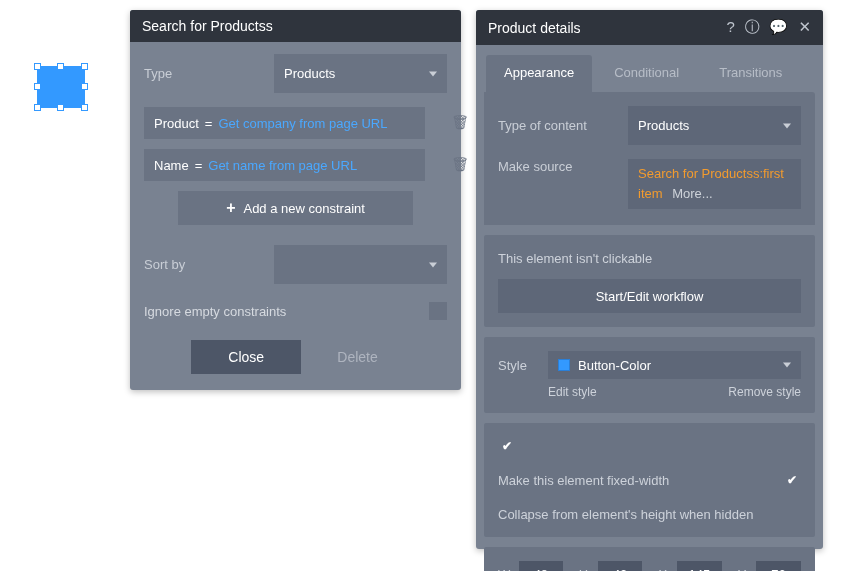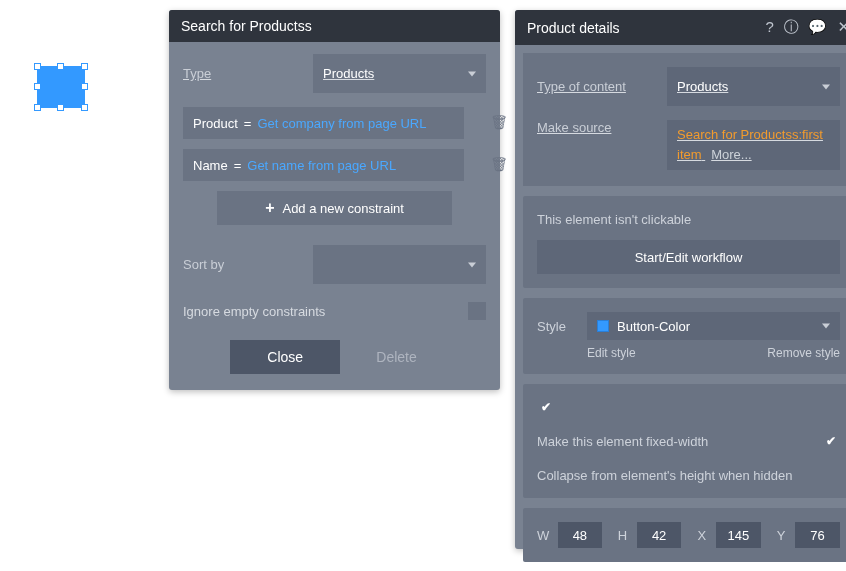--- a/index.html
+++ b/index.html
@@ -29,41 +29,40 @@
 .h-se { bottom: -4px; right: -4px; }
 
 
 .panel {
   position: absolute;
   background: #798291;
   border-radius: 3px;
   box-shadow: 0 2px 6px rgba(0,0,0,0.25);
   color: #d6dae0;
   font-size: 13px;
-  margin-left: 39px;
 }
 .panel-left { left: 130px; top: 10px; width: 331px; }
 .panel-right { left: 476px; top: 10px; width: 347px; height: 539px; }
 
 .panel-header {
   background: #2f343d;
   color: #fff;
   padding: 8px 12px;
   font-size: 14px;
   display: flex;
   align-items: center;
   justify-content: space-between;
   border-radius: 3px 3px 0 0;
 }
 .panel-header-icons { display: flex; gap: 10px; color: #bfc5ce; font-size: 15px; }
 .panel-header-icons span { cursor: pointer; }
 
 .panel-body { padding: 12px 14px 16px; }
 
-.row { display: flex; align-items: center; margin-bottom: 14px; text-decoration: underline; }
+.row { display: flex; align-items: center; margin-bottom: 14px; }
 .row-label { color: #c9ced6; font-size: 13px; width: 130px; flex-shrink:0; }
 .row-control { flex: 1; }
 
 .dd {
   background: #6a7383;
   color: #fff;
   height: 39px;
   display: flex;
   align-items: center;
   padding: 0 10px;
@@ -274,20 +273,25 @@
     <span>Product details</span>
     <div class="panel-header-icons">
       <span>?</span>
       <span>ⓘ</span>
       <span>💬</span>
       <span>✕</span>
     </div>
   </div>
 
   <div style="padding:8px 8px 0;">
+    <div class="tabs">
+      <div class="tab active">Appearance</div>
+      <div class="tab">Conditional</div>
+      <div class="tab">Transitions</div>
+    </div>
 
     <div class="tab-content">
       <div class="row">
         <div class="row-label">Type of content</div>
         <div class="dd row-control" style="background:#5e6778;">
           <span>Products</span>
           <span class="caret"></span>
         </div>
       </div>
       <div class="row" style="align-items:flex-start; margin-bottom:0;">

